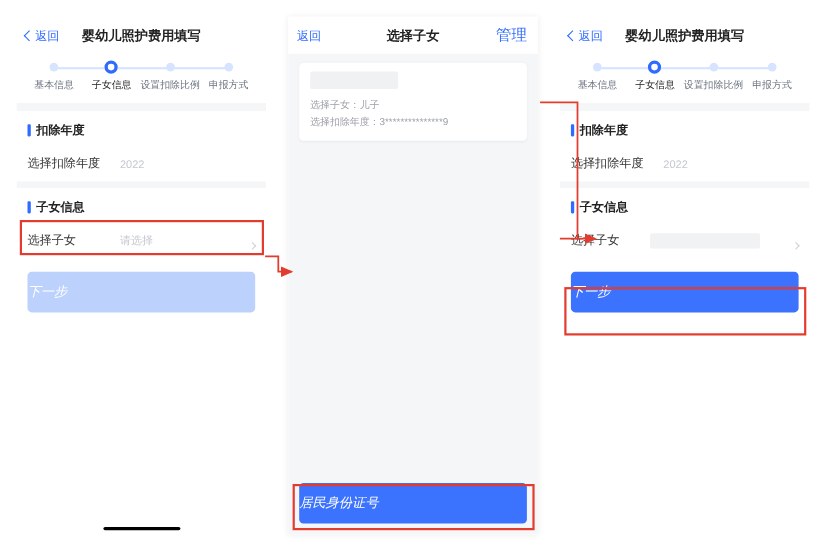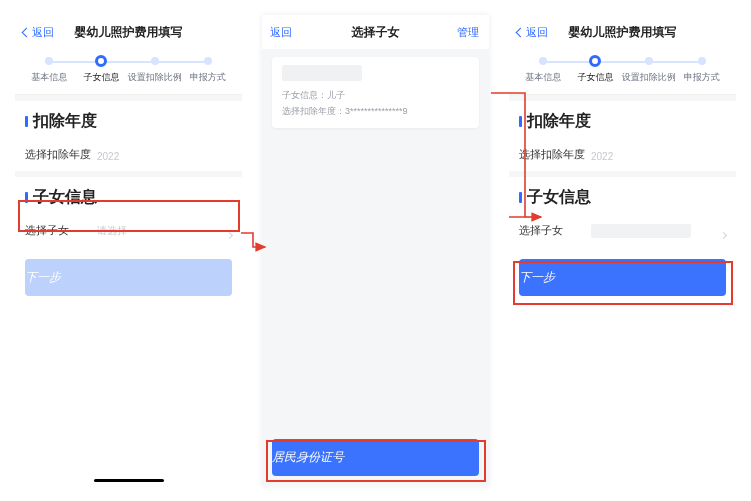--- a/index.html
+++ b/index.html
@@ -52,21 +52,21 @@
     width: 7px; height: 7px;
     border-left: 1.5px solid #2f6bff;
     border-bottom: 1.5px solid #2f6bff;
     transform: rotate(45deg);
     margin-right: 2px;
   }
   .hdr .right {
     position: absolute;
     right: 10px;
     color: #2f6bff;
-    font-size: 11px;
+    font-size: 14px;
   }
   .hdr .title { font-weight: 600; font-size: 12px; }
   
   .stepper {
     display: flex;
     align-items: flex-start;
     justify-content: space-between;
     padding: 8px 8px 10px 8px;
     position: relative;
     border-bottom: 1px solid #f0f0f0;
@@ -103,21 +103,21 @@
     background: #d7e4ff;
     z-index: 1;
   }
   .step:last-child::after { display: none; }
   .greyblock { background: #f5f6f8; height: 6px; }
   
   .sect {
     display: flex;
     align-items: center;
     padding: 10px 10px 6px 10px;
-    font-size: 16px;
+    font-size: 11px;
     font-weight: 600;
     color: #222;
   }
   .sect::before {
     content: "";
     display: inline-block;
     width: 3px; height: 11px;
     background: #2f6bff;
     margin-right: 5px;
     border-radius: 1px;
@@ -126,21 +126,21 @@
   .row {
     display: flex;
     align-items: flex-end;
     padding: 9px 10px;
     font-size: 11px;
     color: #333;
     position: relative;
   }
   .row .lab { width: 72px; }
   .row .val { color: #444; font-size: 10px; }
-  .row .val.placeholder { color: #c4c8cf; }
+  .row .val.placeholder { color: #c4c8cf; margin-left: 12px; }
   .row .chev-r {
     position: absolute;
     right: 10px;
     width: 5px; height: 5px;
     border-right: 1px solid #cfd3da;
     border-top: 1px solid #cfd3da;
     transform: rotate(45deg);
   }
   .masked {
     background: #f1f2f4;
@@ -268,21 +268,21 @@
       <div class="left">
         <span>返回</span>
       </div>
       <div class="title">选择子女</div>
       <div class="right">管理</div>
     </div>
     <div class="screen2-body">
       <div class="card">
         <div class="name-mask"></div>
         <div class="line">
-          <span>子女信息：</span><span>儿子</span>
+          <span>选择子女：</span><span>儿子</span>
         </div>
         <div class="line">
           <span>选择扣除年度：</span><span>3***************9</span>
         </div>
       </div>
       <div class="btn primary bottom">居民身份证号</div>
     </div>
 
     <div class="hl" style="left:4px; bottom:4px; width:220px; height:42px;"></div>
   </div>

